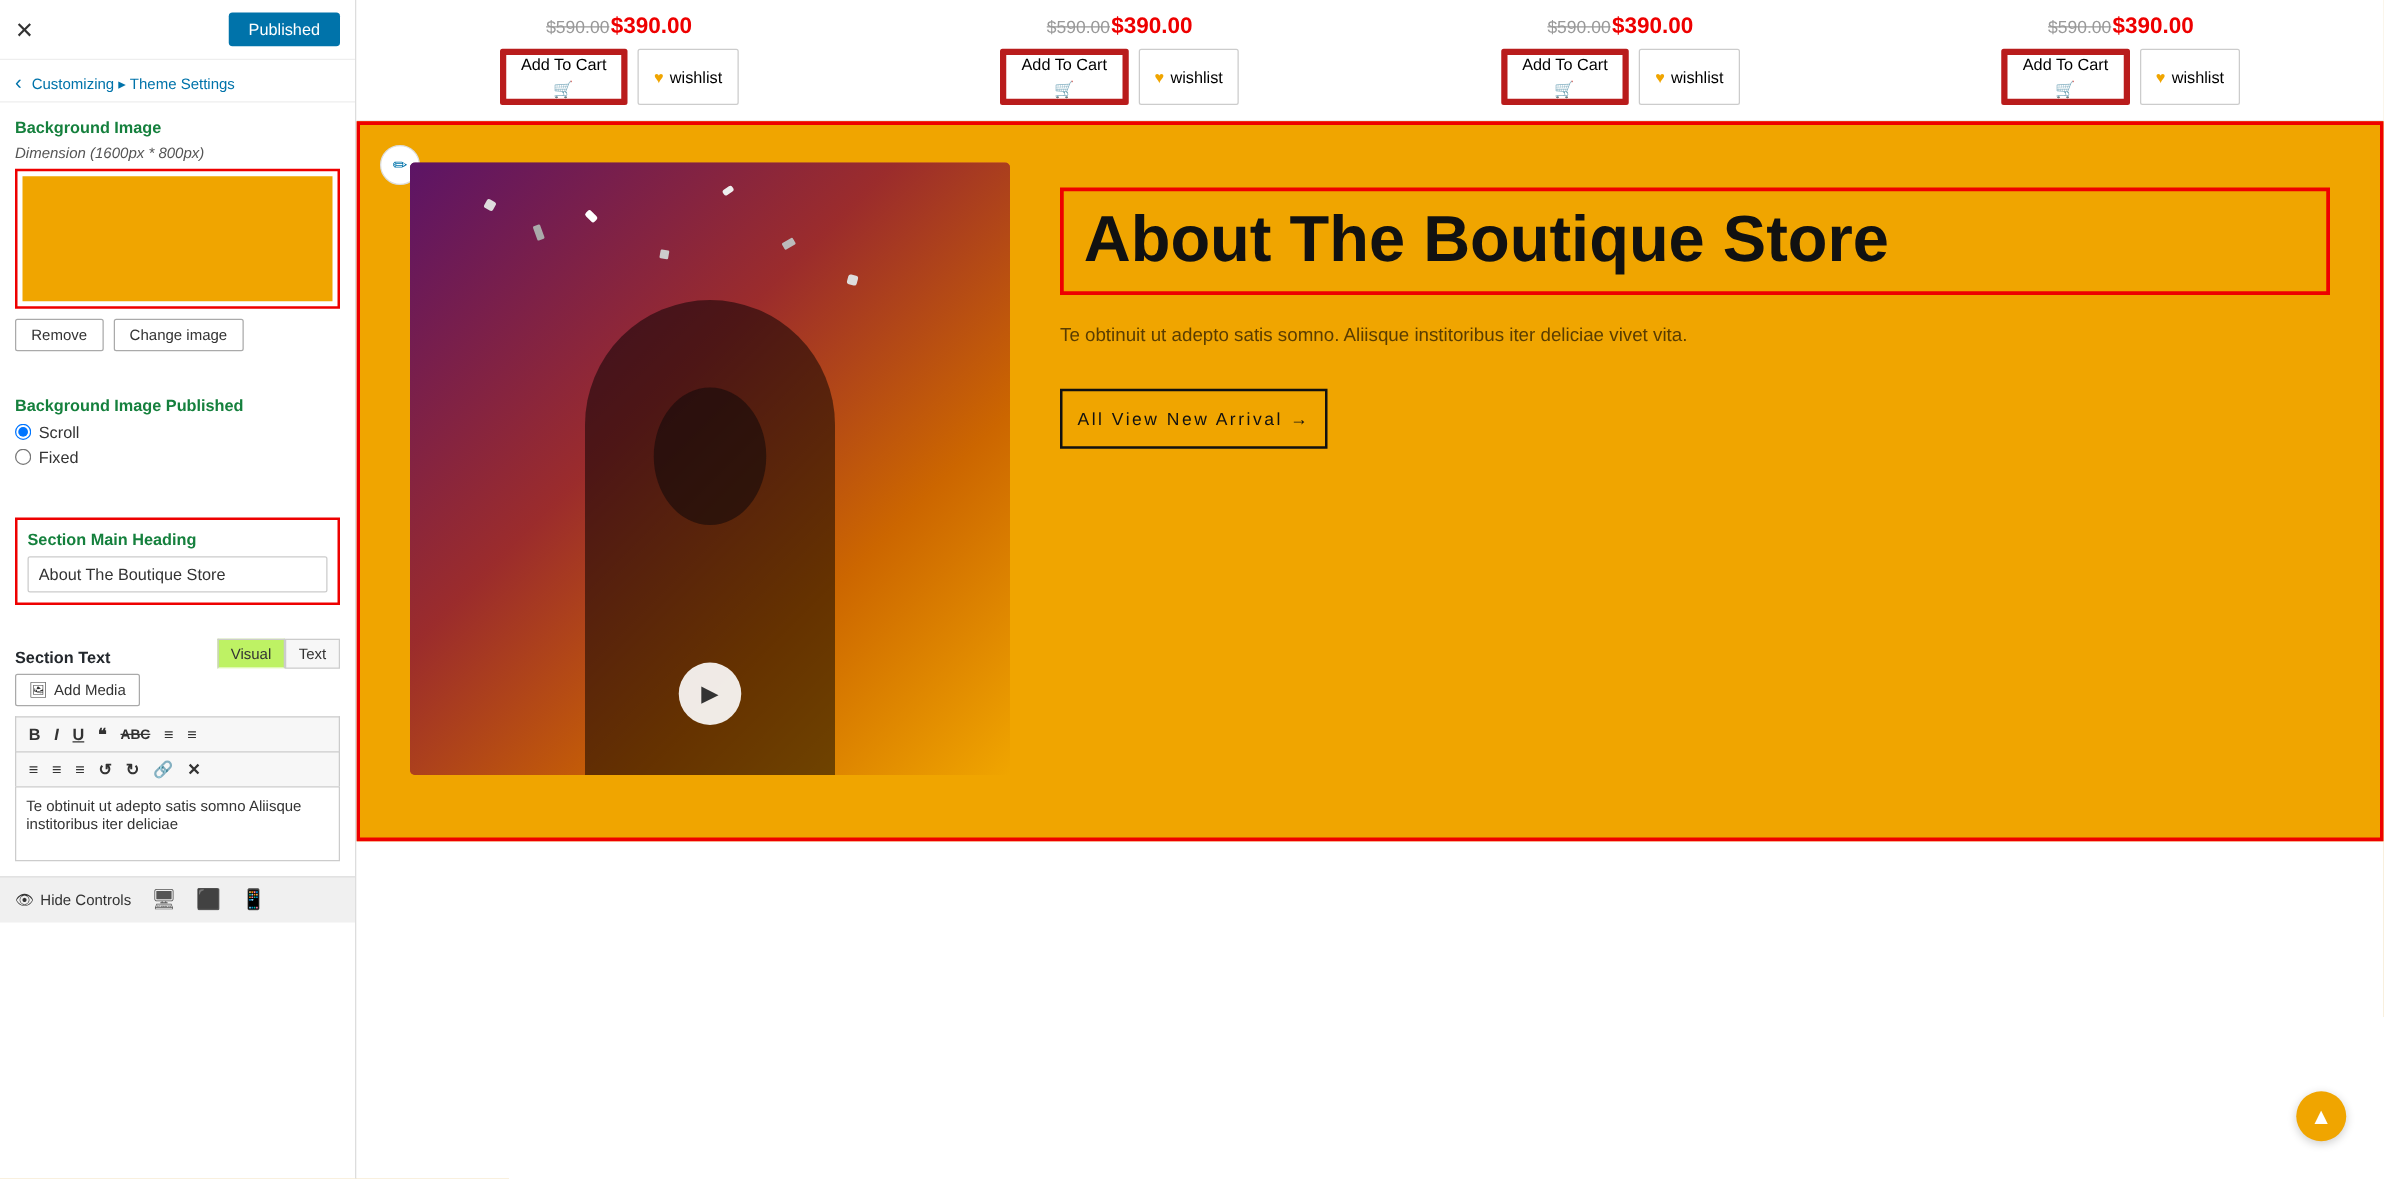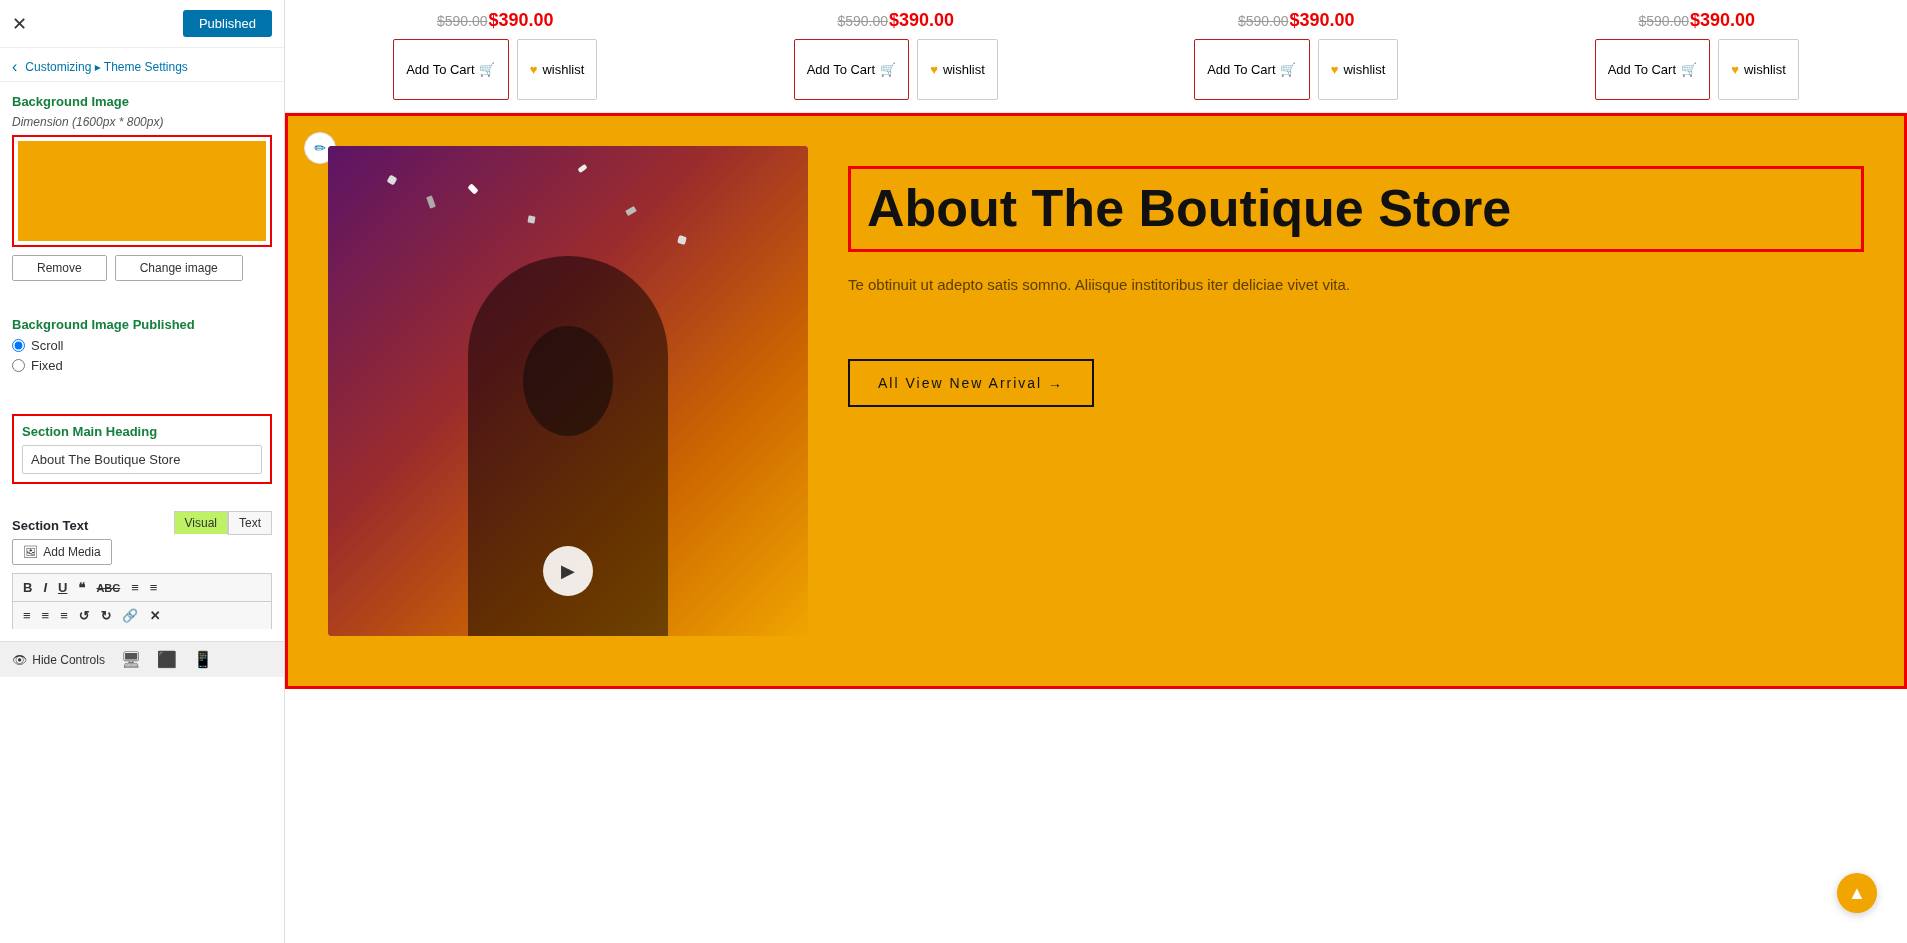--- a/index.html
+++ b/index.html
@@ -98,21 +98,21 @@
     }
 
     .btn-row {
       display: flex;
       gap: 8px;
       margin-bottom: 12px;
     }
     .btn-outline {
       border: 1px solid #aaa;
       background: #fff;
-      padding: 5px 24px;
+      padding: 5px 12px;
       font-size: 12px;
       cursor: pointer;
       border-radius: 2px;
       color: #333;
     }
 
     .attachment-section {
       margin-bottom: 12px;
     }
     .radio-row {
@@ -283,29 +283,30 @@
     .price-sale {
       color: #e00;
       font-size: 18px;
       font-weight: 700;
     }
     .product-btns {
       display: flex;
       gap: 8px;
     }
     .add-to-cart-btn {
-      border: 1px solid #b91c1c;
-      background: #fff;
-      padding: 22px 12px;
+      border: 5px solid #b91c1c;
+      background: #fff;
+      padding: 0 12px;
       font-size: 13px;
       cursor: pointer;
       border-radius: 2px;
       display: flex;
       align-items: center;
       gap: 5px;
+      flex-direction: column;
     }
     .wishlist-btn {
       border: 1px solid #ccc;
       background: #fff;
       padding: 6px 12px;
       font-size: 13px;
       cursor: pointer;
       border-radius: 2px;
       display: flex;
       align-items: center;
@@ -407,29 +408,28 @@
     .about-text {
       font-size: 15px;
       color: #5a3d00;
       line-height: 1.7;
       margin-bottom: 30px;
     }
 
     .view-arrival-btn {
       border: 2px solid #111;
       background: transparent;
-      padding: 14px 28px;
+      padding: 14px 12px;
       font-size: 14px;
       letter-spacing: 2px;
       cursor: pointer;
       color: #111;
       display: inline-flex;
       align-items: center;
       gap: 8px;
-      margin-top: 32px;
     }
 
     
     .scroll-up-btn {
       position: fixed;
       bottom: 30px;
       right: 30px;
       width: 40px;
       height: 40px;
       background: #f0a500;
@@ -520,20 +520,22 @@
     </div>
     <div class="editor-toolbar">
       <button class="toolbar-btn">≡</button>
       <button class="toolbar-btn">≡</button>
       <button class="toolbar-btn">≡</button>
       <button class="toolbar-btn">↺</button>
       <button class="toolbar-btn">↻</button>
       <button class="toolbar-btn">🔗</button>
       <button class="toolbar-btn">✕</button>
     </div>
+    <div class="editor-area">Te obtinuit ut adepto satis somno
+Aliisque institoribus iter deliciae</div>
   </div>
 
   <div class="panel-bottom-bar">
     <div class="hide-controls-btn">
       <span>👁</span>
       <span>Hide Controls</span>
     </div>
     <span class="bottom-icon">🖥</span>
     <span class="bottom-icon">⬛</span>
     <span class="bottom-icon">📱</span>

